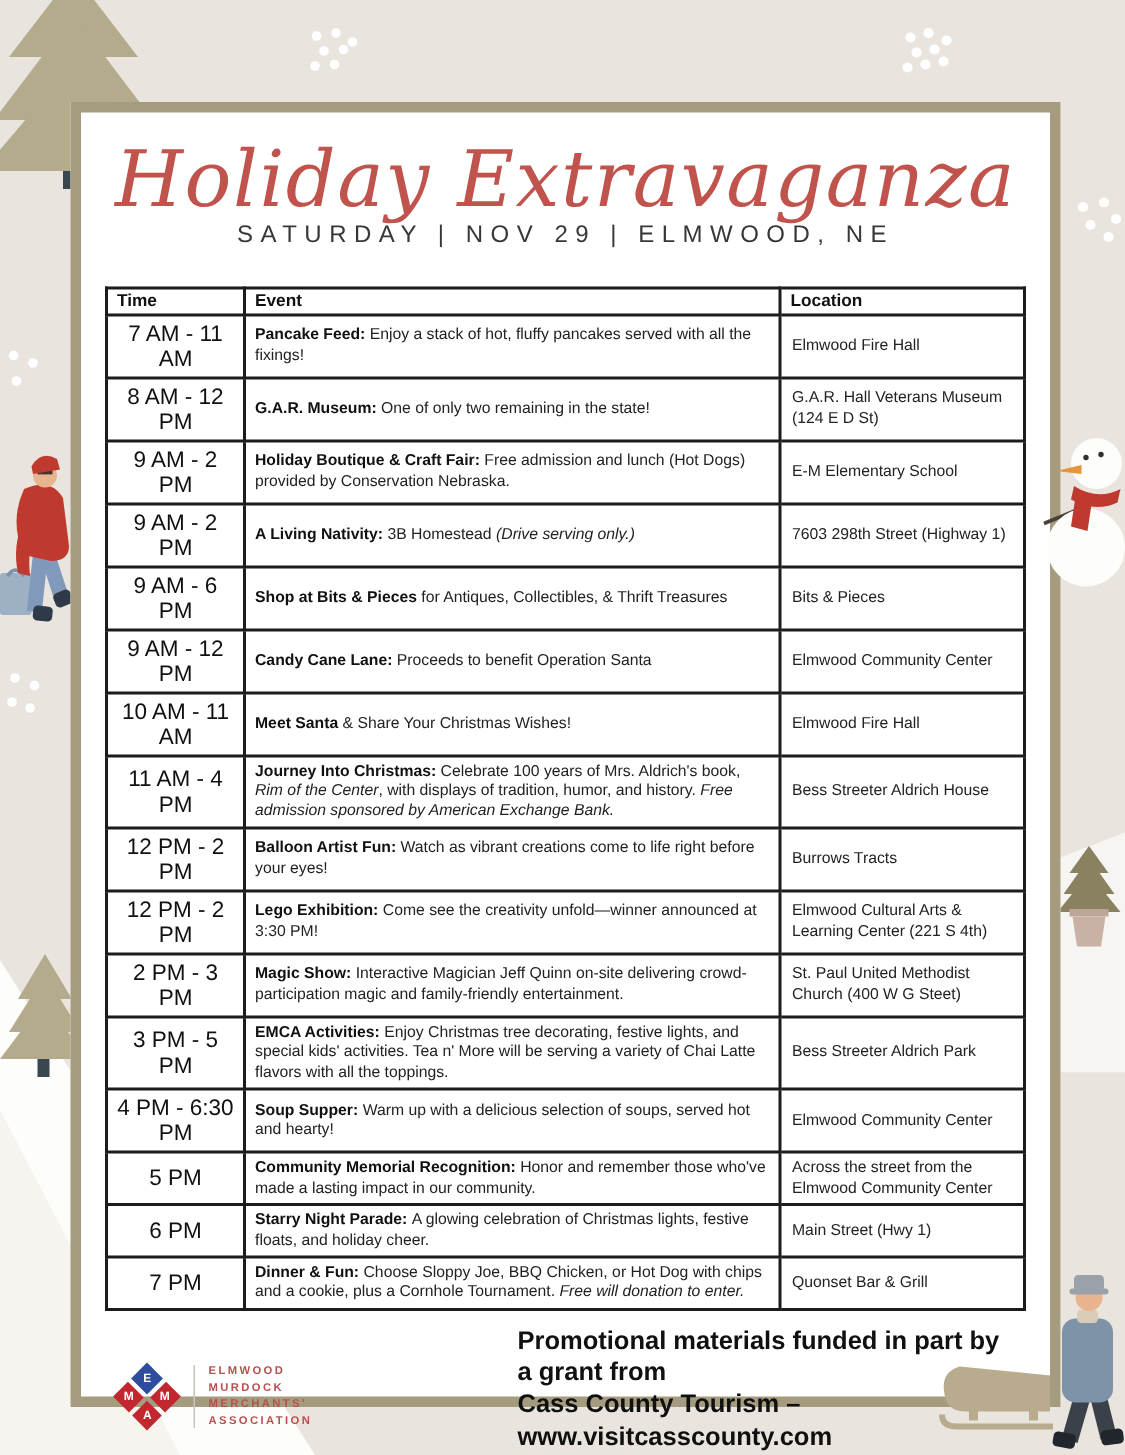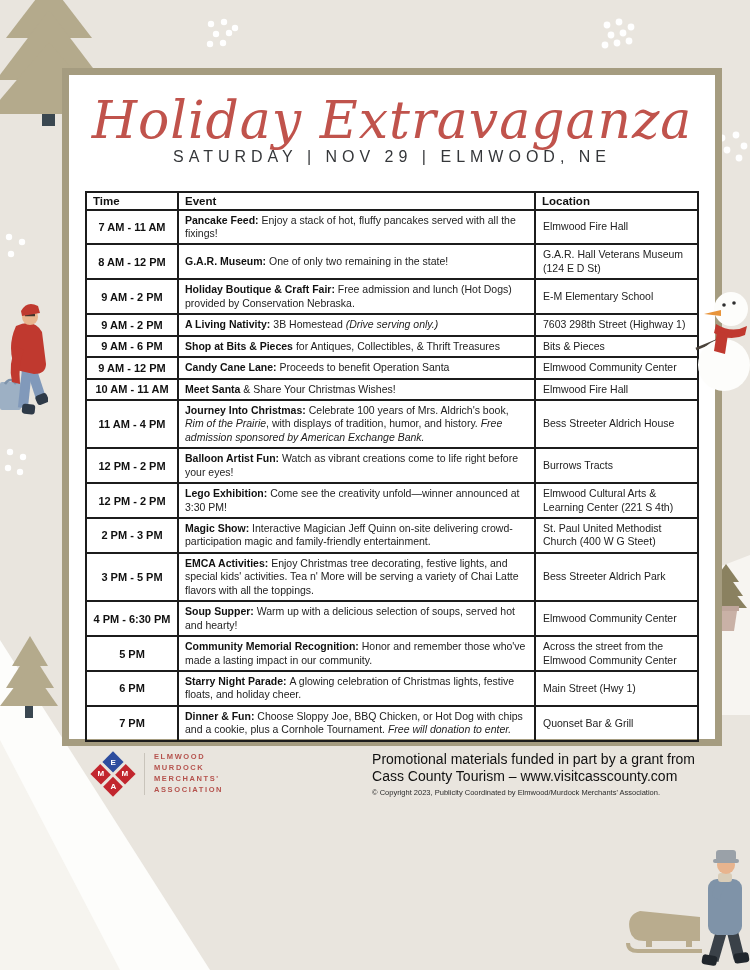--- a/index.html
+++ b/index.html
@@ -8,21 +8,21 @@
     position:relative;
     overflow:hidden;
     background: var(--background, #e9e5de);
     font-family:"Liberation Sans", sans-serif;
   }
   .deco { position:absolute; z-index:0; pointer-events:none; }
   .deco.front { z-index:2; }
 
   
   .card {
-    position:absolute; left:62px; top:68px; width:660px; height:678px;
+    position:absolute; left:47px; top:68px; width:660px; height:870px;
     background:#ffffff;
     border:7px solid var(--card-border, #a59c80);
     z-index:1;
     padding:10px 16px 8px 16px;
   }
   .title {
     margin-top:8px;
     text-align:center;
     font-family:"DejaVu Serif", serif;
     font-style:italic;
@@ -52,21 +52,21 @@
   }
   table.schedule th {
     text-align:left;
     font-size:11.5px;
     padding:2px 6px;
     color:#111;
   }
   th.col-time  { width:92px; }
   th.col-loc   { width:163px; }
   td.time {
-    font-weight:bold; font-size:11px; text-align:center; padding:3px 4px; color:#111;
+    font-weight:normal; font-size:15px; text-align:center; padding:3px 4px; color:#111;
   }
   td.event {
     font-size:10.5px; line-height:1.28; padding:3px 6px; color:#222;
   }
   td.event strong { color:#111; }
   td.loc {
     font-size:10.5px; line-height:1.28; padding:3px 7px; color:#222;
   }
 
   
@@ -98,21 +98,21 @@
     color:#fff; font-size:8px; font-weight:bold;
   }
   .logo-cell.blue { background:var(--logo-blue, #2e4d9e); }
   .logo-cell.red  { background:var(--logo-red, #c2262e); }
   .logo-divider { width:1px; height:42px; background:#c9c4bb; }
   .logo-text div {
     font-size:7.5px; letter-spacing:1.6px; line-height:1.45;
     color:#b5524d; font-weight:600;
   }
   .funding { text-align:left; max-width:335px; }
-  .funding .bold-line { font-size:14px; font-weight:normal; color:#101010; line-height:1.25; }
+  .funding .bold-line { font-size:17px; font-weight:bold; color:#101010; line-height:1.25; }
   .funding .copyright { font-size:7.5px; color:#2c2c2c; margin-top:2px; }
 </style>
 </head>
 <body>
 
 <svg class="deco" style="left:0; top:600px;" width="220" height="370" viewBox="0 0 220 370">
   <polygon points="0,40 210,370 0,370" fill="#fdfdfb"></polygon>
   <polygon points="0,140 120,370 0,370" fill="#f6f4ef"></polygon>
 </svg>
 
@@ -254,21 +254,21 @@
           <td class="event"><strong>Candy Cane Lane: </strong><span>Proceeds to benefit Operation Santa</span></td>
           <td class="loc">Elmwood Community Center</td>
         </tr>
         <tr>
           <td class="time">10 AM - 11 AM</td>
           <td class="event"><strong>Meet Santa </strong><span>&amp; Share Your Christmas Wishes!</span></td>
           <td class="loc">Elmwood Fire Hall</td>
         </tr>
         <tr>
           <td class="time">11 AM - 4 PM</td>
-          <td class="event"><strong>Journey Into Christmas: </strong><span>Celebrate 100 years of Mrs. Aldrich's book, </span><em>Rim of the Prairie</em><span>, with displays of tradition, humor, and history. </span><em>Free admission sponsored by American Exchange Bank.</em></td>
+          <td class="event"><strong>Journey Into Christmas: </strong><span>Celebrate 100 years of Mrs. Aldrich's book, </span><em>Rim of the Center</em><span>, with displays of tradition, humor, and history. </span><em>Free admission sponsored by American Exchange Bank.</em></td>
           <td class="loc">Bess Streeter Aldrich House</td>
         </tr>
         <tr>
           <td class="time">12 PM - 2 PM</td>
           <td class="event"><strong>Balloon Artist Fun: </strong><span>Watch as vibrant creations come to life right before your eyes!</span></td>
           <td class="loc">Burrows Tracts</td>
         </tr>
         <tr>
           <td class="time">12 PM - 2 PM</td>
           <td class="event"><strong>Lego Exhibition: </strong><span>Come see the creativity unfold—winner announced at 3:30 PM!</span></td>

